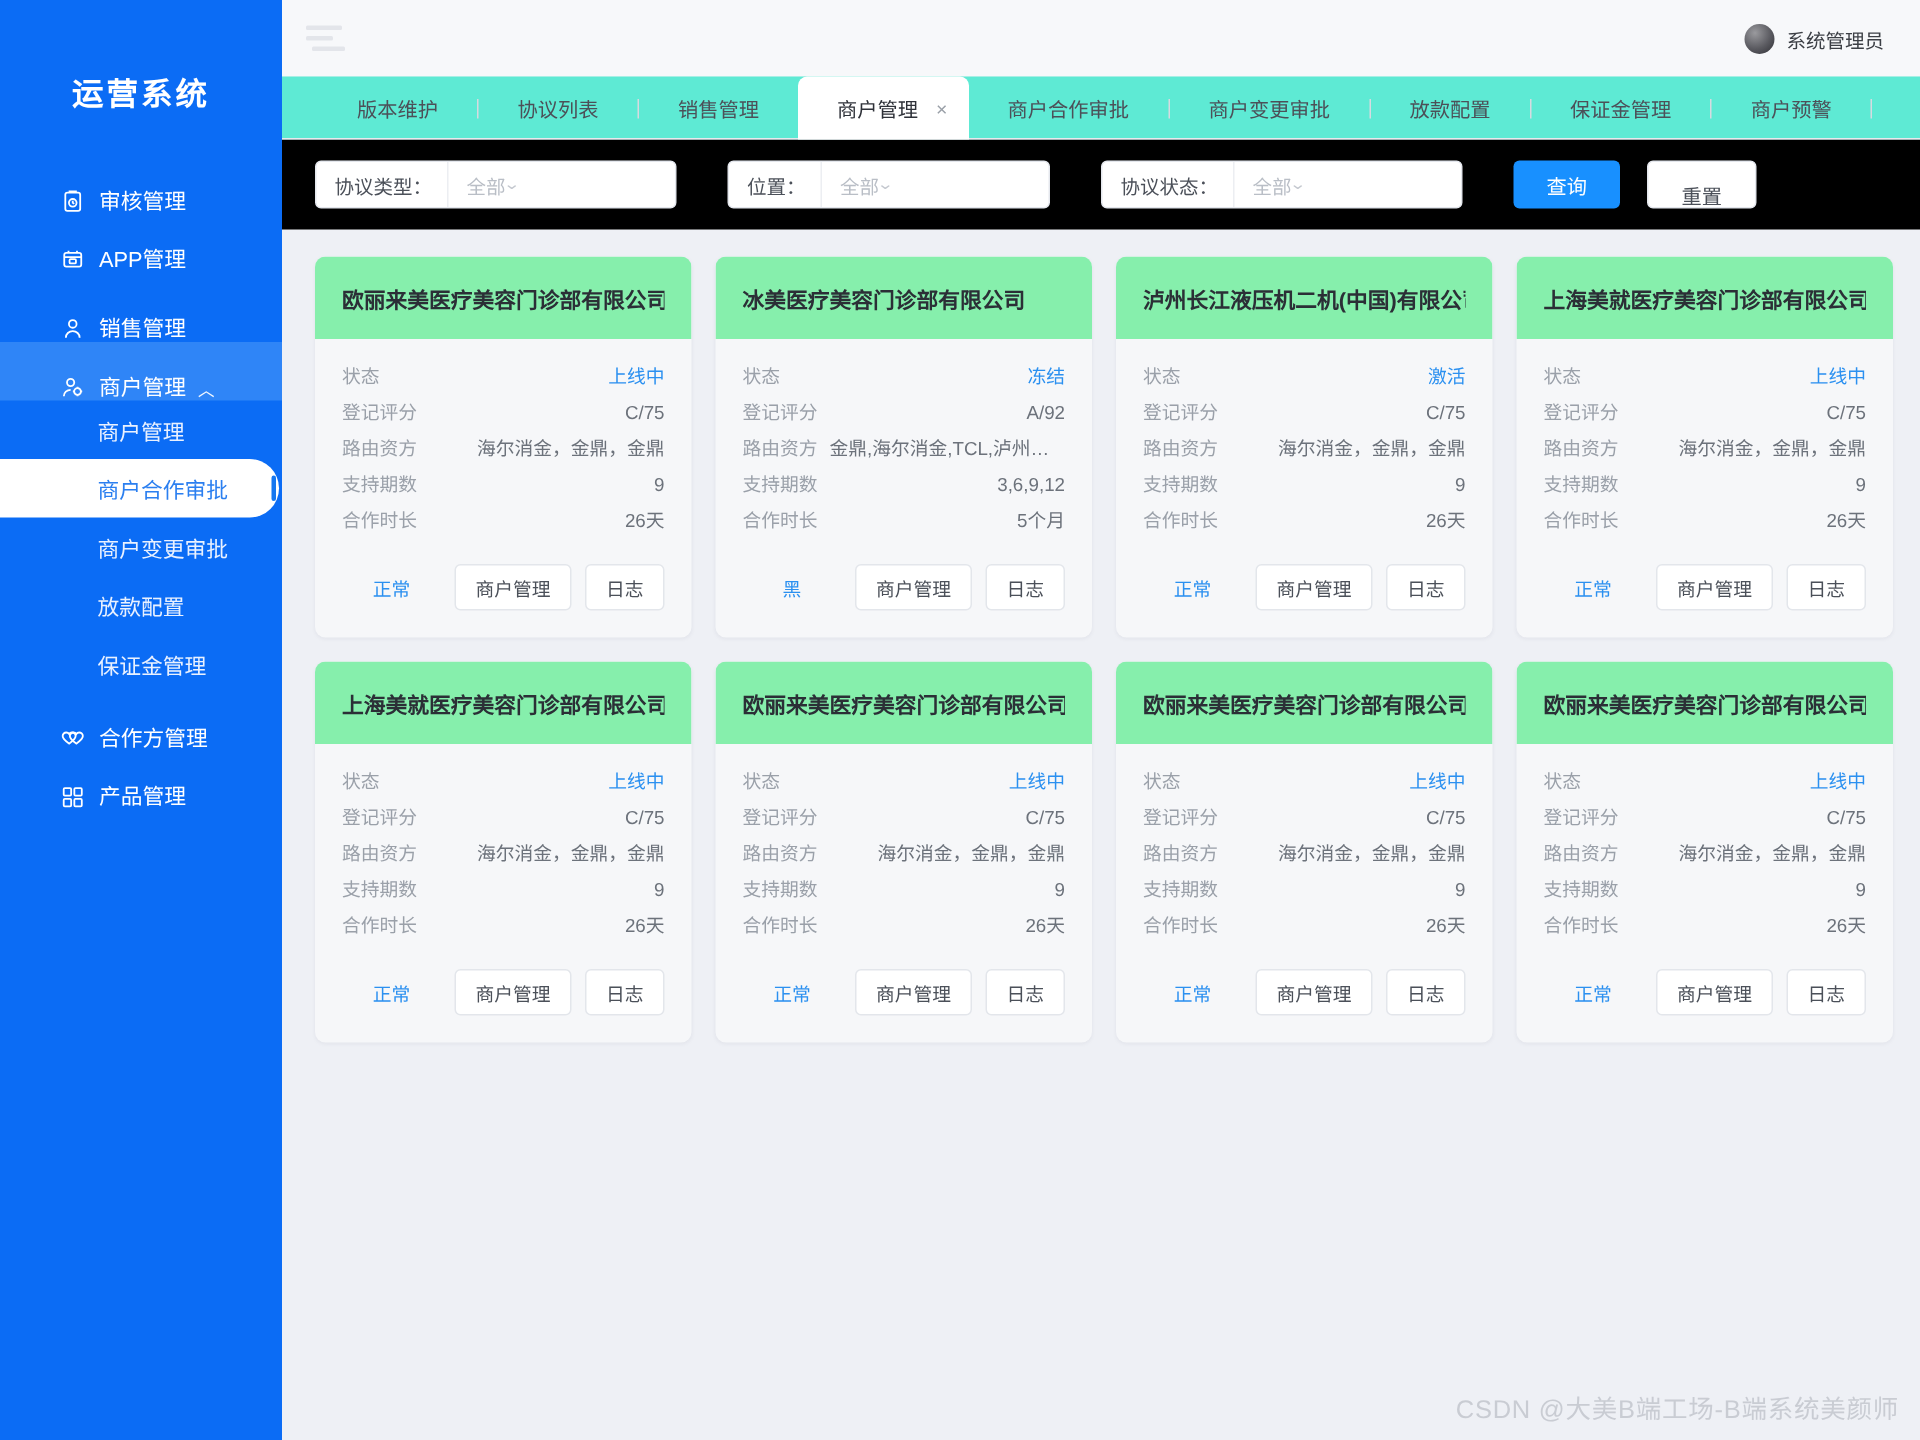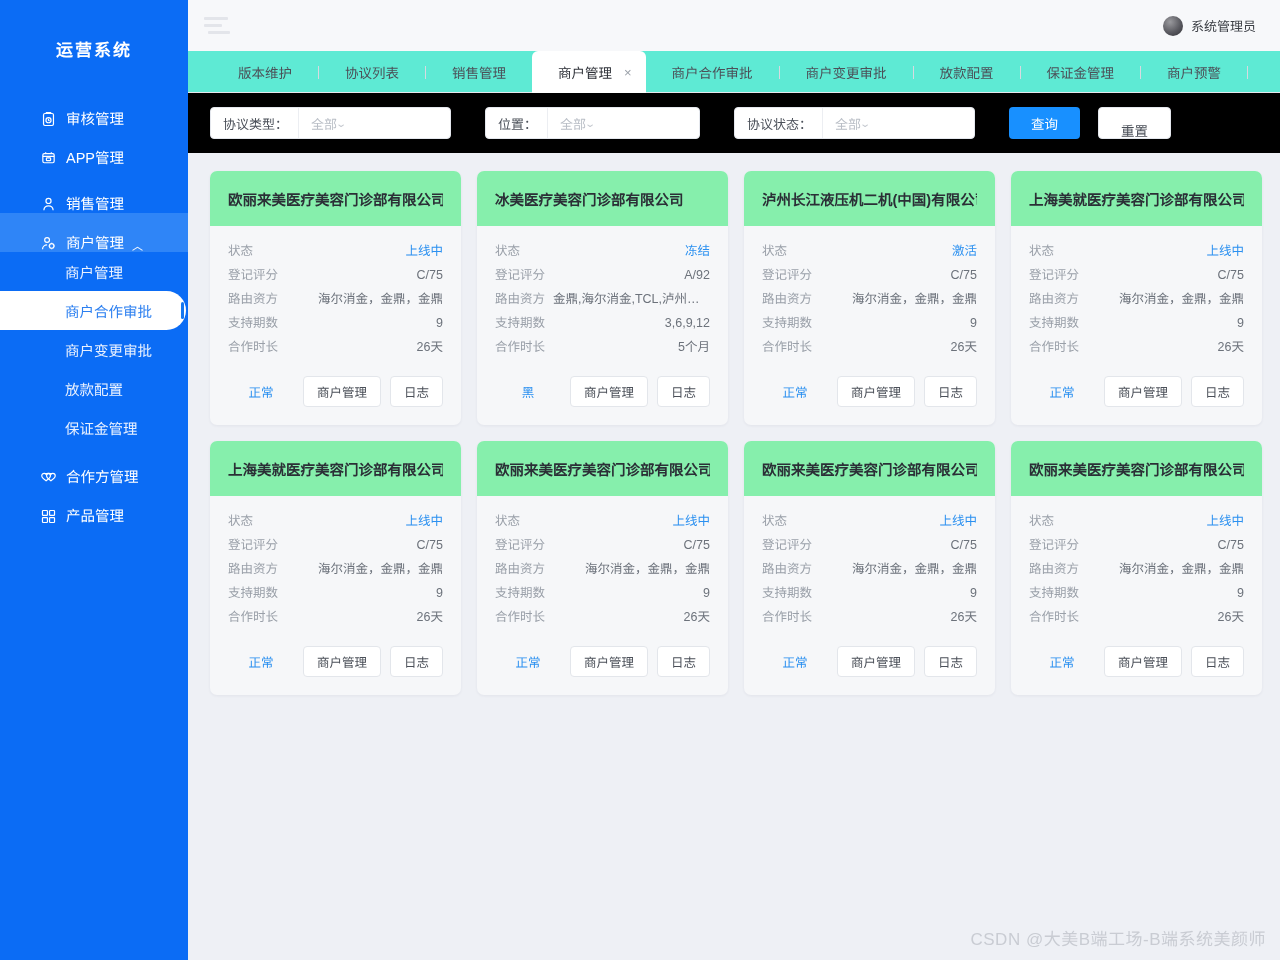--- a/index.html
+++ b/index.html
@@ -14,25 +14,25 @@
   
   .sidebar {
     width: 188px; height: 960px;
     background: #0b6cf5;
     flex: 0 0 188px;
     position: relative;
     overflow: hidden;
   }
   .brand {
     color: #ffffff;
-    font-size: 17px;
+    font-size: 21px;
     font-weight: bold;
     letter-spacing: 2px;
     text-align: center;
-    padding-top: 36px;
+    padding-top: 46px;
     padding-bottom: 28px;
     user-select: none;
   }
   .nav-list { position: relative; }
   .nav-item {
     height: 39px;
     display: flex;
     align-items: flex-end;
     padding-left: 40px;
     color: #ffffff;
@@ -96,21 +96,21 @@
     justify-content: space-between;
     padding: 0 24px 0 16px;
     flex: 0 0 51px;
   }
   .hamburger { width: 24px; display: flex; flex-direction: column; gap: 4px; cursor: pointer; }
   .hamburger span { display: block; height: 3px; background: #e3e5ea; border-radius: 1px; }
   .hamburger span:nth-child(1) { width: 24px; }
   .hamburger span:nth-child(2) { width: 18px; }
   .hamburger span:nth-child(3) { width: 22px; margin-left: 4px; }
 
-  .userbox { display: flex; align-items: center; gap: 8px; cursor: pointer; }
+  .userbox { display: flex; align-items: flex-end; gap: 8px; cursor: pointer; }
   .avatar {
     width: 20px; height: 20px; border-radius: 50%;
     background: radial-gradient(circle at 35% 30%, #9a9a9e 0%, #5a5a60 55%, #2e2e33 100%);
     flex: 0 0 20px;
   }
   .username { font-size: 13px; color: #3c3f45; }
 
   
   .tabbar {
     height: 42px;

